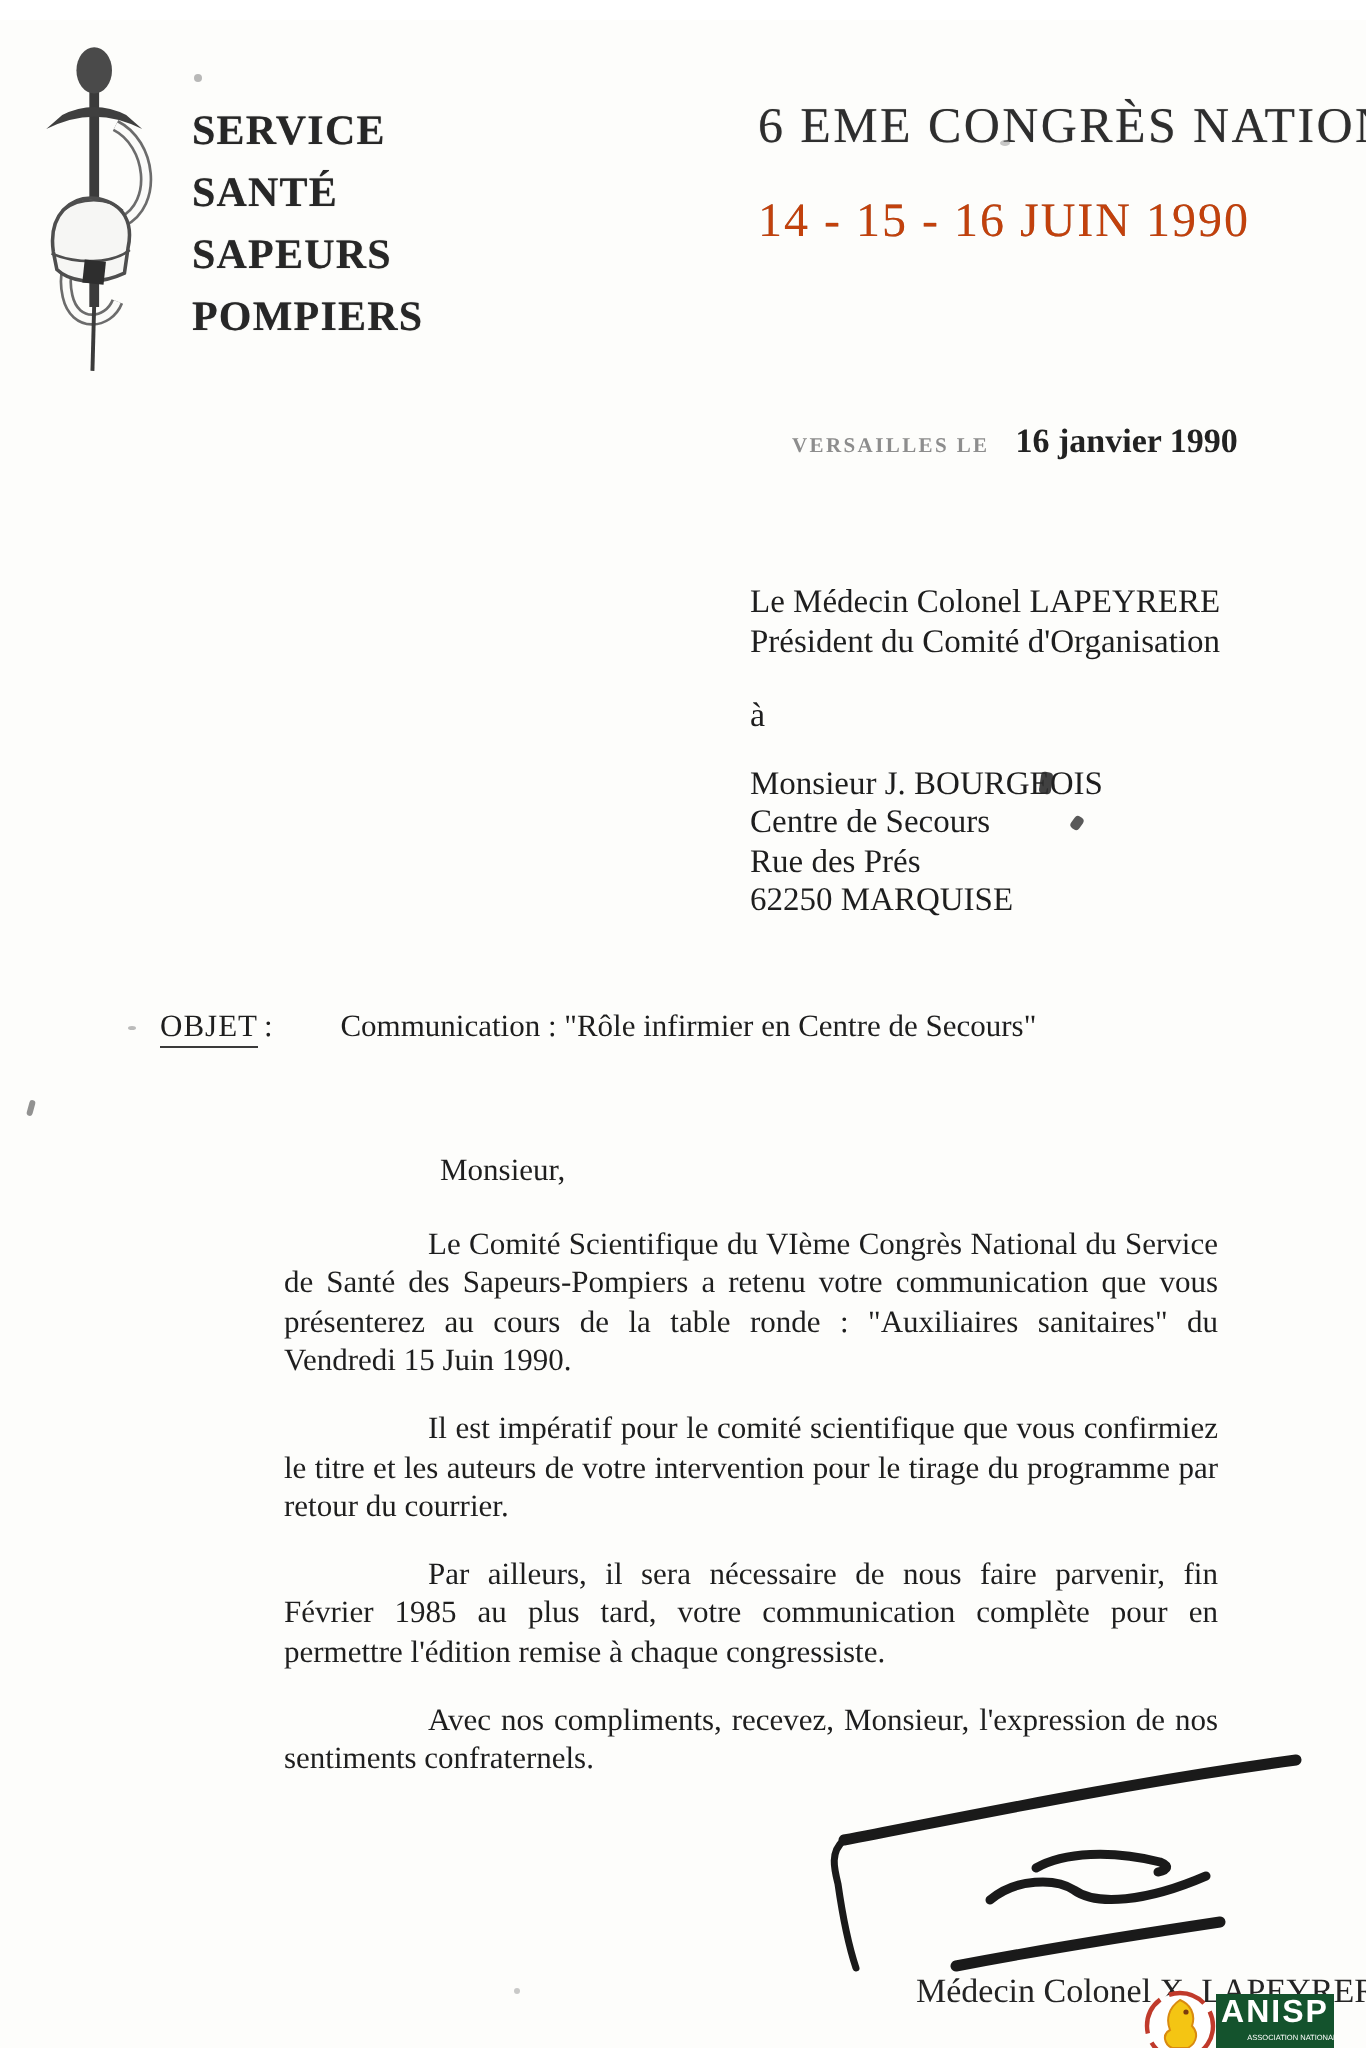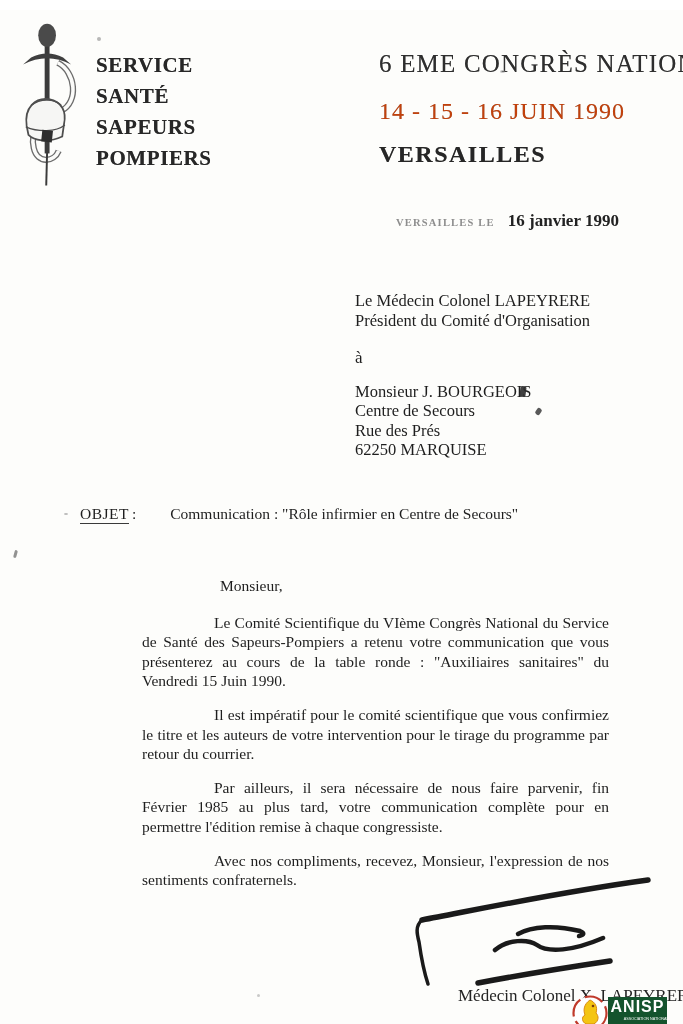--- a/index.html
+++ b/index.html
@@ -12,21 +12,21 @@
   
   .org-block{left:96px;top:40px;line-height:31px;}
   .org-line{display:block;font-weight:bold;font-size:21px;letter-spacing:0.6px;color:#272727;text-shadow:0 0 .4px rgba(20,20,20,.55);}
   .congress-title{left:379px;top:40px;font-size:25px;letter-spacing:1.2px;color:#2e2e2e;text-shadow:0 0 .4px rgba(40,40,40,.5);white-space:nowrap;}
   .congress-dates{left:379px;top:88px;font-size:24px;letter-spacing:1px;color:#c2410c;text-shadow:0 0 .3px rgba(40,40,40,.4);white-space:nowrap;}
   .congress-city{left:379px;top:131px;font-size:24px;font-weight:bold;letter-spacing:1.5px;color:#262626;text-shadow:0 0 .4px rgba(20,20,20,.5);}
   .place-line{left:396px;top:201px;white-space:nowrap;}
   .place-label{font-size:10.5px;letter-spacing:1.2px;color:#8d8d8d;font-weight:bold;}
   .letter-date{font-size:17px;font-weight:bold;margin-left:9px;color:#222;}
   
-  .address{left:355px;top:281px;font-size:16.5px;line-height:19.5px;}
+  .address{left:375px;top:281px;font-size:16.5px;line-height:19.5px;}
   .addr-line{display:block;white-space:nowrap;}
   .to-particle{display:block;margin-top:18px;margin-bottom:14px;font-size:17px;}
   
   .subject{left:80px;top:495px;font-size:15.5px;white-space:nowrap;}
   .subject-label{letter-spacing:.5px;border-bottom:1.5px solid #3a3a3a;padding-bottom:1px;}
   .subject-colon{margin-left:3px;}
   .subject-text{margin-left:30px;}
   
   .body-block{left:142px;top:566px;width:467px;font-size:15.5px;line-height:19.6px;text-align:justify;}
   .salutation{margin:0 0 17px 78px;}
@@ -64,21 +64,20 @@
 
   <div class="abs org-block">
     <span class="org-line">SERVICE</span>
     <span class="org-line">SANTÉ</span>
     <span class="org-line">SAPEURS</span>
     <span class="org-line">POMPIERS</span>
   </div>
 
   <div class="abs congress-title">6 EME CONGRÈS NATIONAL</div>
   <div class="abs congress-dates">14 - 15 - 16 JUIN 1990</div>
-  <div class="abs congress-city">VERSAILLES</div>
 
   <div class="abs place-line">
     <span class="place-label">VERSAILLES LE</span>
     <span class="letter-date">16 janvier 1990</span>
   </div>
 
   <div class="abs address">
     <span class="addr-line">Le Médecin Colonel LAPEYRERE</span>
     <span class="addr-line">Président du Comité d'Organisation</span>
     <span class="to-particle">à</span>

